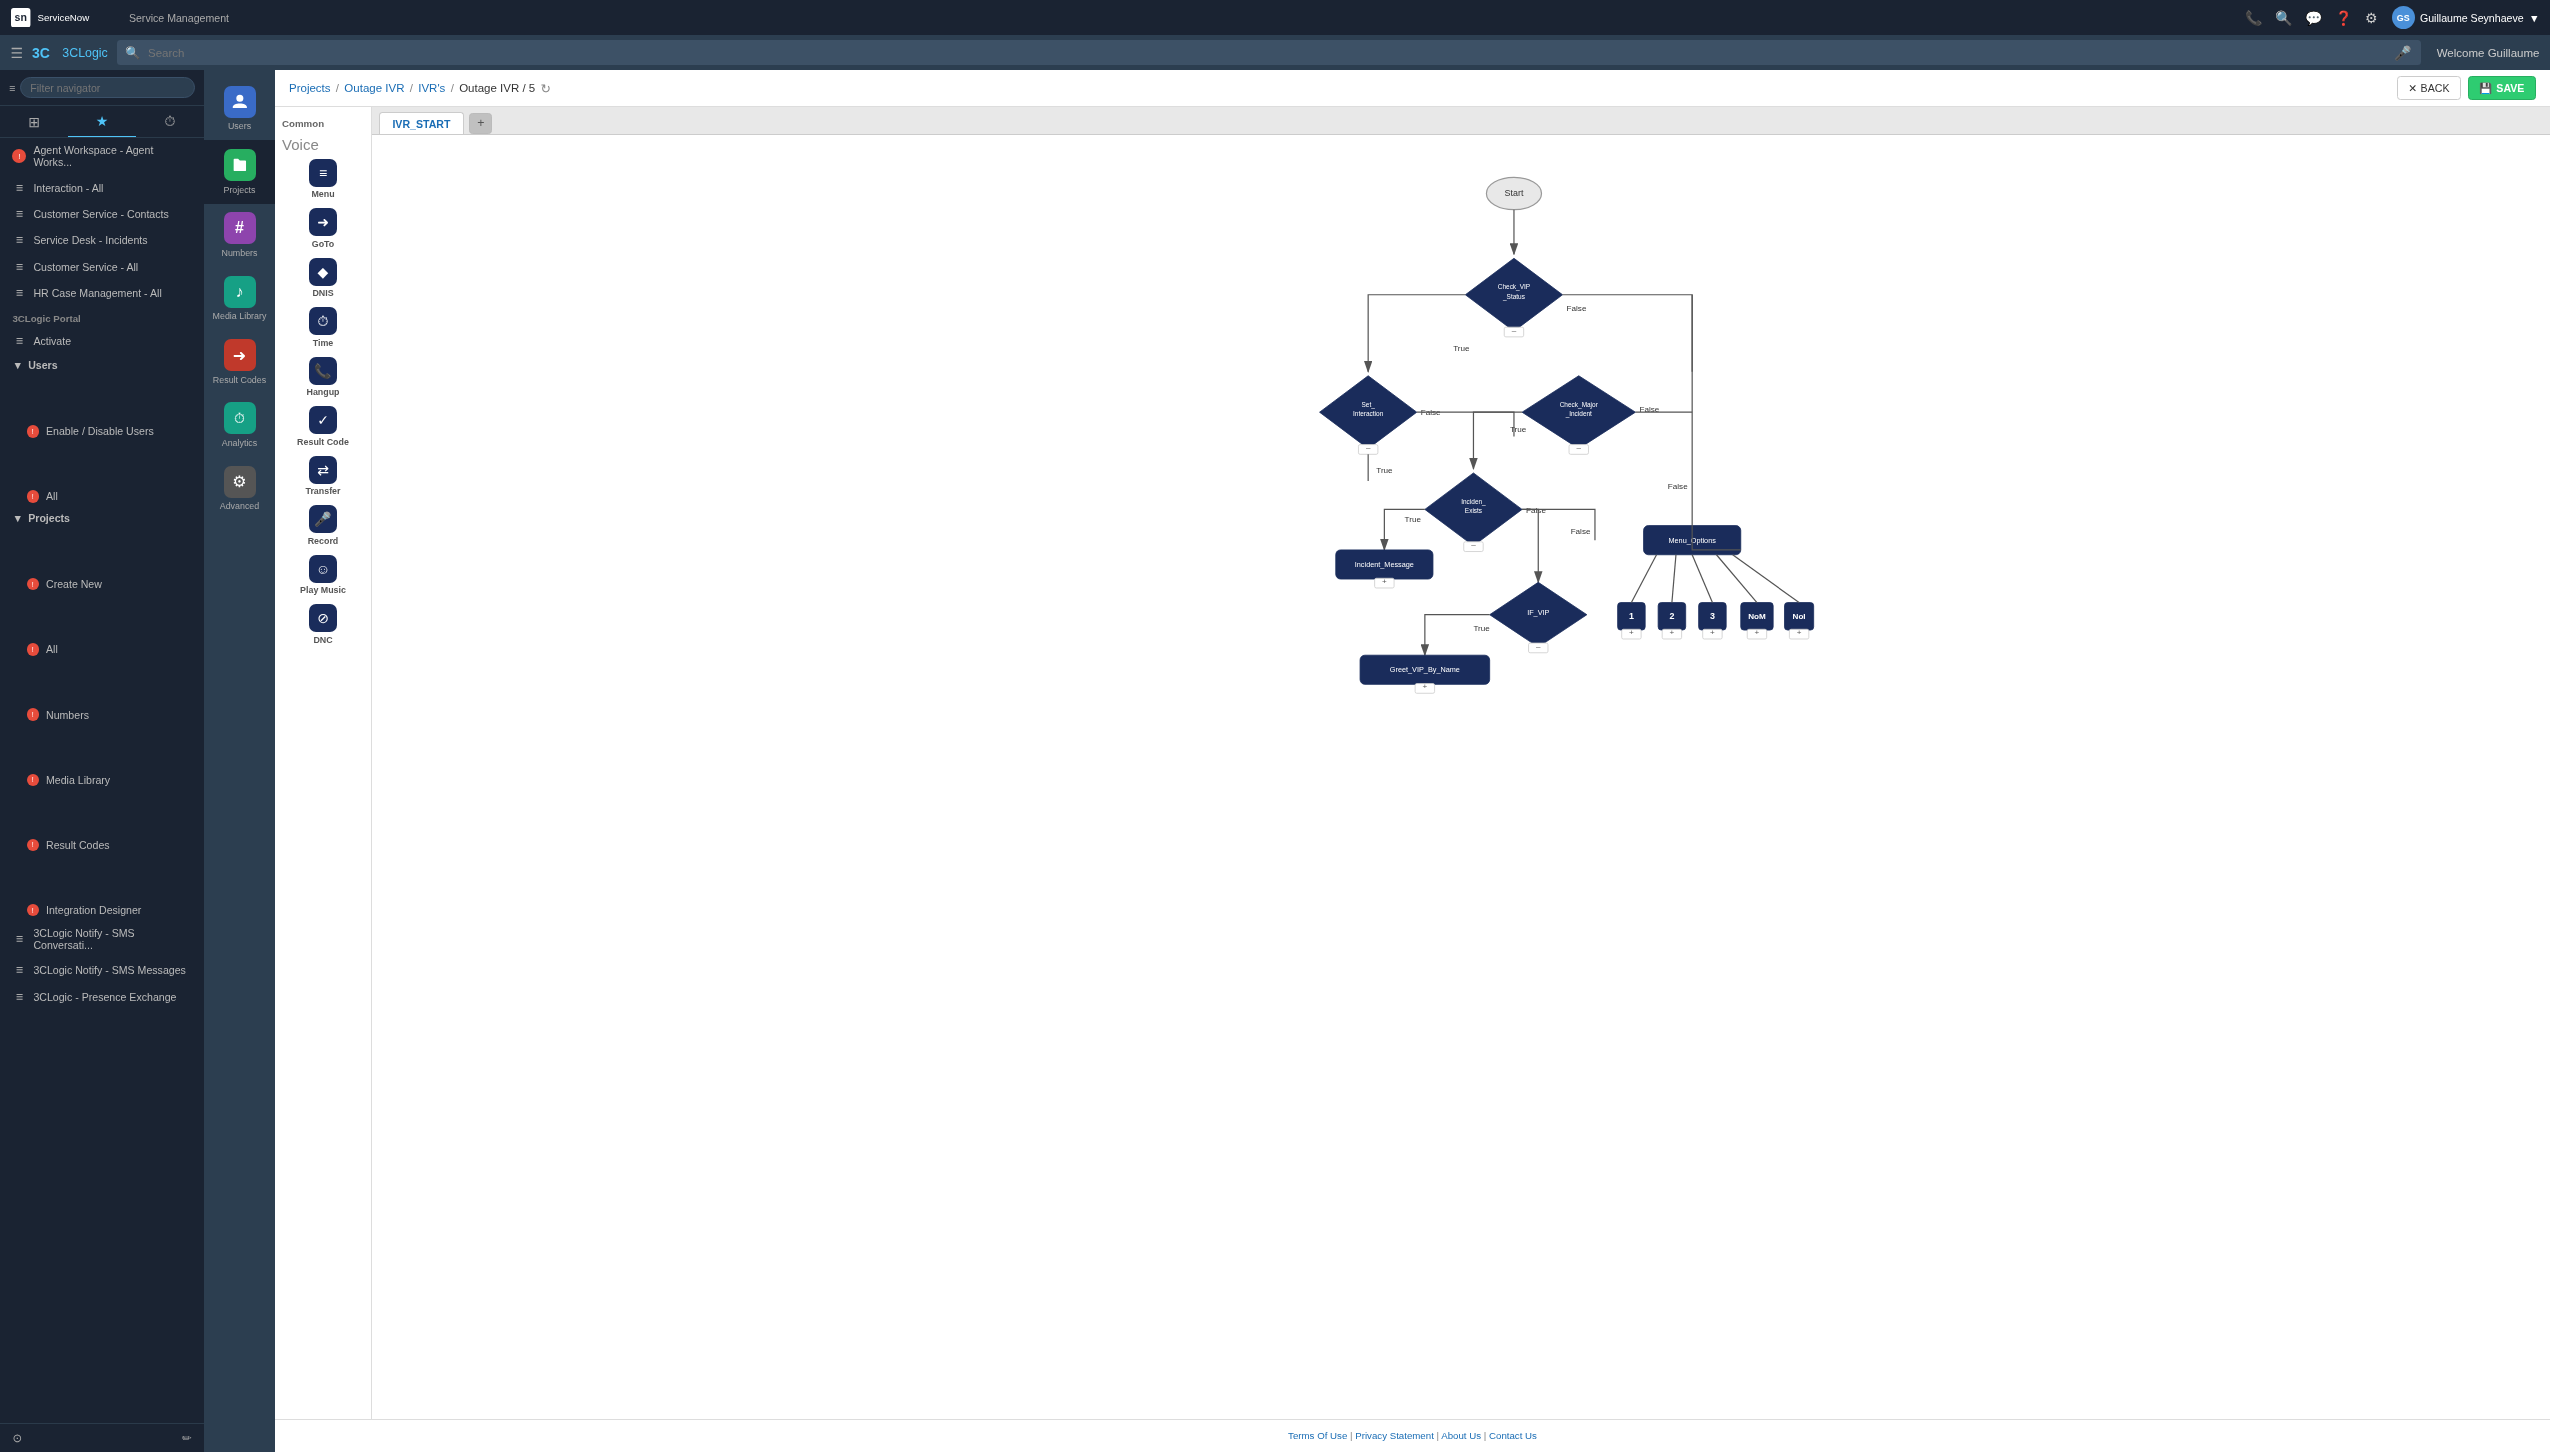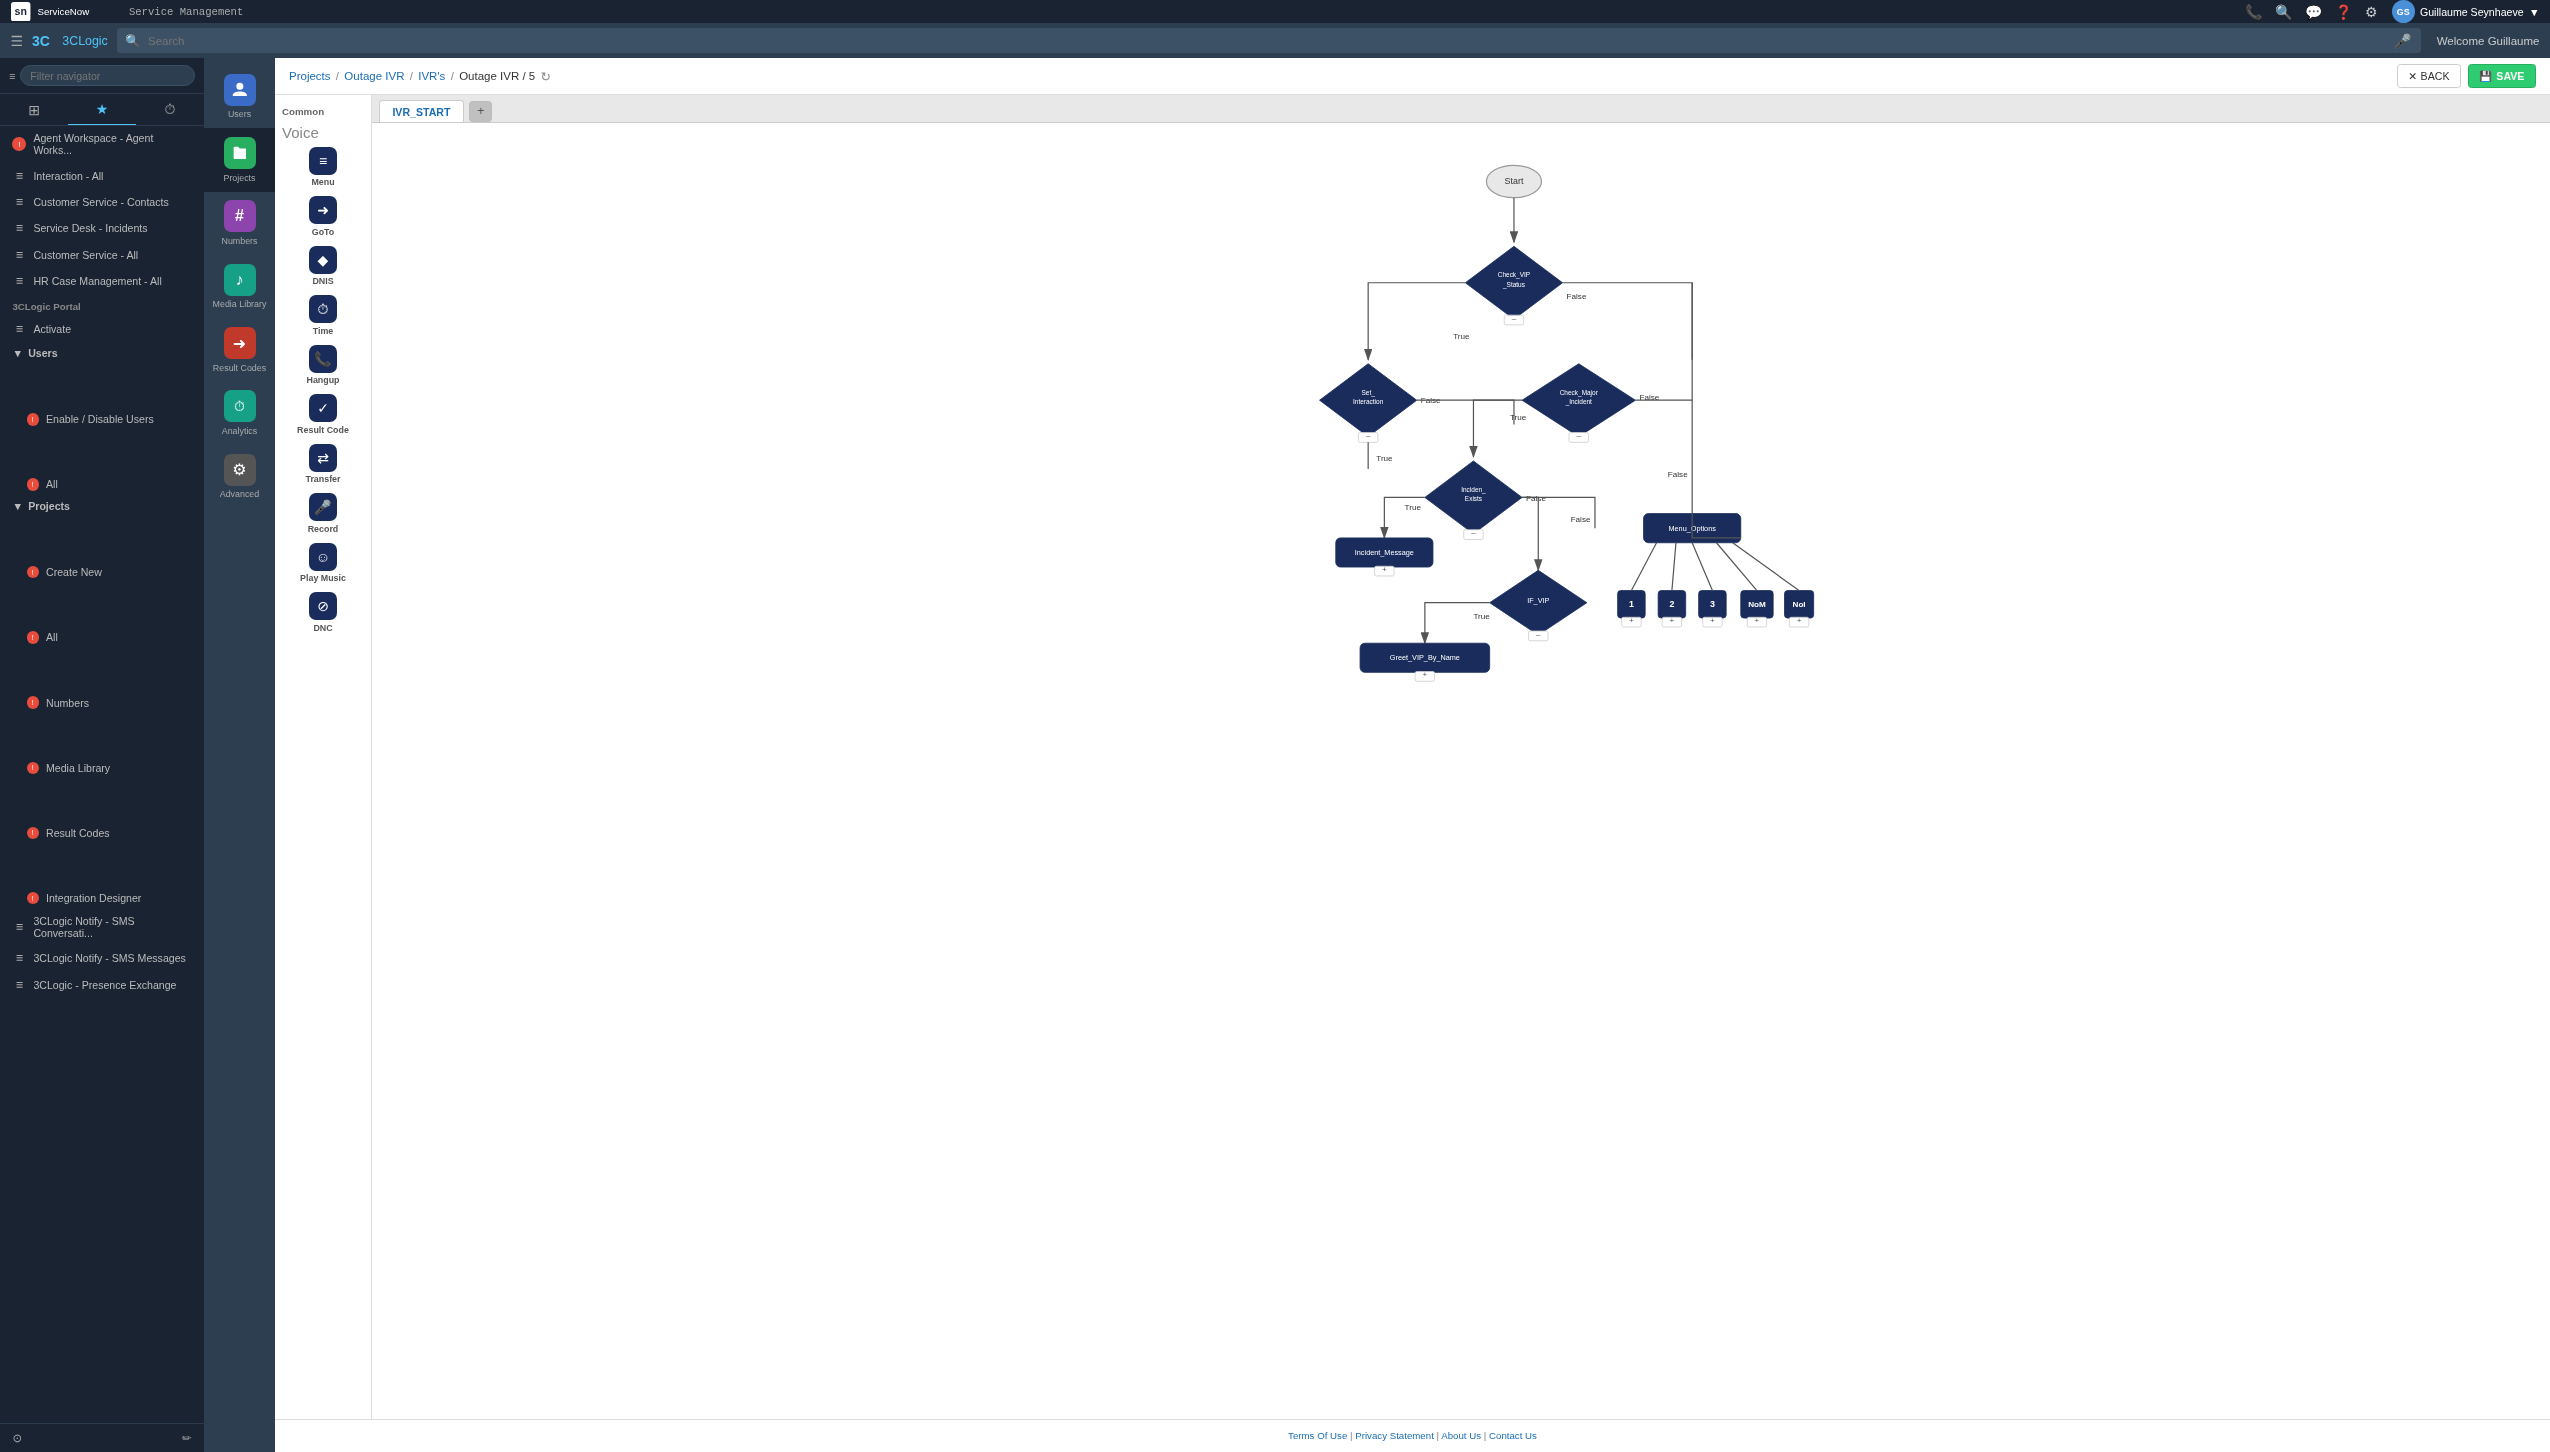--- a/index.html
+++ b/index.html
@@ -1,19 +1,19 @@
 <!DOCTYPE html>
 <html style="font-size:14px"><head>
   <meta charset="utf-8">
   <style>
     * { box-sizing: border-box; margin: 0; padding: 0; }
     body { font-family: -apple-system, BlinkMacSystemFont, 'Segoe UI', Arial, sans-serif; font-size: 11.5px; background: #f0f0f0; display: flex; flex-direction: column; height: 100vh; overflow: hidden; }
 
     
-    .top-bar { background: #1a2332; display: flex; align-items: center; height: 23px; padding: 0 10.6px; gap: 10.6px; flex-shrink: 0; }
+    .top-bar { background: #1a2332; display: flex; align-items: center; height: 35px; padding: 0 10.6px; gap: 10.6px; flex-shrink: 0; }
     .top-bar-logo { display: flex; align-items: center; gap: 7px; color: white; font-size: 11.5px; font-weight: 500; }
     .top-bar-right { margin-left: auto; display: flex; align-items: center; gap: 14px; color: white; font-size: 10.6px; }
     .top-bar-right .user-info { display: flex; align-items: center; gap: 5.3px; }
     .top-bar-right .avatar { width: 23px; height: 23px; border-radius: 50%; background: #4a90d9; display: flex; align-items: center; justify-content: center; font-size: 8.9px; font-weight: bold; color: white; }
     .top-bar-icons { display: flex; align-items: center; gap: 12.4px; color: #ccc; font-size: 14px; }
 
     
     .search-bar { background: #2c3e50; height: 35px; display: flex; align-items: center; padding: 0 10.6px; gap: 8.9px; flex-shrink: 0; }
     .search-input-wrap { display: flex; align-items: center; flex: 1; background: #3d5166; border-radius: 3.5px; padding: 0 8.9px; height: 25px; gap: 7px; }
     .search-input-wrap input { background: transparent; border: none; outline: none; color: #ccc; font-size: 11.5px; width: 100%; }
@@ -95,21 +95,21 @@
 </head>
 <body>
 
 <div class="top-bar">
   <div class="top-bar-logo">
     <svg width="106" height="19.5" viewBox="0 0 120 22" style="font-size:13px">
       <rect width="22" height="22" rx="3" fill="white"></rect>
       <text x="11" y="15" font-size="12" font-weight="bold" fill="#1a2332" text-anchor="middle" font-family="Arial">sn</text>
       <text x="30" y="15" font-size="11" fill="white" font-family="Arial" font-weight="500">ServiceNow</text>
     </svg>
-    <span style="color:#aaa; font-size:10.6px; margin-left:5.3px;font-family:Liberation Mono, monospace;">Service Management</span>
+    <span style="color:#aaa; font-size:10.6px; margin-left:5.3px;">Service Management</span>
   </div>
   <div class="top-bar-right">
     <div class="top-bar-icons">
       <span style="cursor:pointer;">📞</span>
       <span style="cursor:pointer;">🔍</span>
       <span style="cursor:pointer;">💬</span>
       <span style="cursor:pointer;">❓</span>
       <span style="cursor:pointer;">⚙</span>
     </div>
     <div class="user-info" style="cursor:pointer;">

